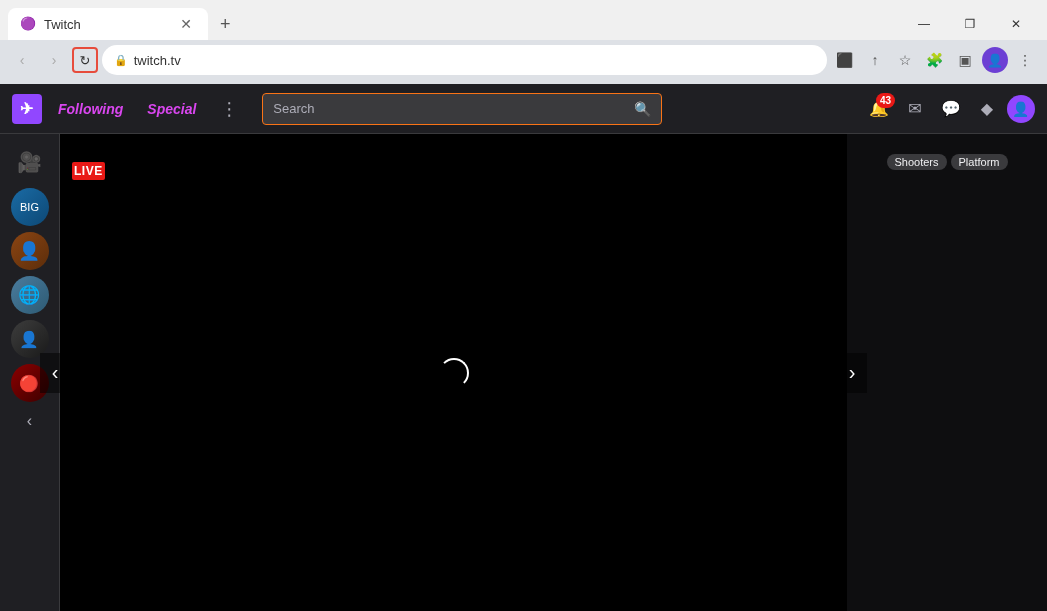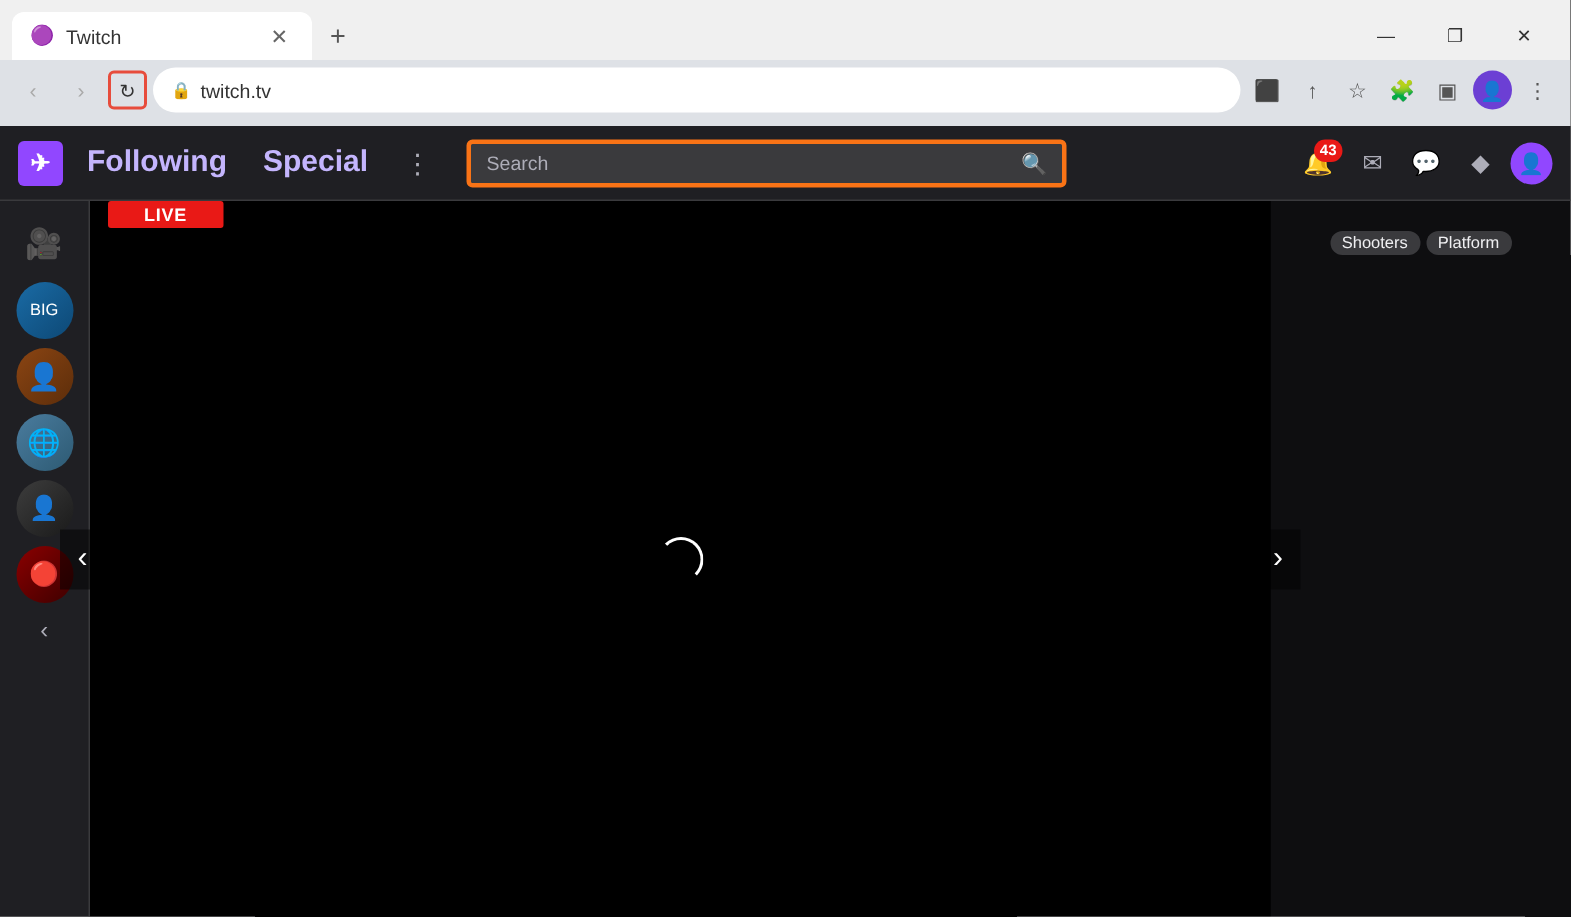--- a/index.html
+++ b/index.html
@@ -27,44 +27,44 @@
     .toolbar-icons { display: flex; align-items: center; gap: 2px; }
     .tb-icon { width: 28px; height: 28px; border-radius: 50%; border: none; background: none; color: #555; font-size: 14px; cursor: pointer; display: flex; align-items: center; justify-content: center; }
     .profile-icon { width: 26px; height: 26px; border-radius: 50%; background: #6c3fd4; color: white; font-size: 13px; display: flex; align-items: center; justify-content: center; }
 
     
     .twitch-app { display: flex; flex-direction: column; width: 100%; height: calc(611px - 84px); background: #0e0e10; }
     
     
     .twitch-nav { background: #1f1f23; display: flex; align-items: center; padding: 0 12px; height: 50px; gap: 8px; border-bottom: 1px solid #3a3a3d; }
     .twitch-logo { width: 30px; height: 30px; background: #9147ff; border-radius: 4px; display: flex; align-items: center; justify-content: center; color: white; font-size: 16px; font-weight: bold; }
-    .nav-link { color: #c4b5fd; font-size: 20px; font-weight: 600; padding: 6px 8px; cursor: pointer; white-space: nowrap; }
+    .nav-link { color: #d946ef; font-size: 14px; font-weight: 600; padding: 6px 8px; cursor: pointer; white-space: nowrap; font-style: italic; }
     .nav-more { color: #adadb8; background: none; border: none; font-size: 18px; cursor: pointer; padding: 4px 8px; }
-    .search-bar { flex: 1; max-width: 400px; background: #3a3a3d; border: 3px solid #f97316; border-radius: 4px; display: flex; align-items: center; padding: 0 10px; height: 32px; margin: 0 8px; }
+    .search-bar { flex: 1; max-width: 400px; background: #3a3a3d; border: 1px solid #f97316; border-radius: 4px; display: flex; align-items: center; padding: 0 10px; height: 32px; margin: 0 8px; }
     .search-input { background: none; border: none; color: #efeff1; font-size: 13px; flex: 1; outline: none; }
     .search-input::placeholder { color: #adadb8; }
     .search-btn { color: #adadb8; font-size: 14px; cursor: pointer; background: none; border: none; }
     .nav-right { display: flex; align-items: center; gap: 4px; margin-left: auto; }
     .nav-icon-btn { width: 32px; height: 32px; border-radius: 4px; border: none; background: none; color: #adadb8; font-size: 16px; cursor: pointer; display: flex; align-items: center; justify-content: center; position: relative; }
     .notif-badge { position: absolute; top: 0px; right: 0px; background: #e91916; color: white; font-size: 10px; font-weight: bold; border-radius: 10px; padding: 0 4px; min-width: 18px; height: 15px; display: flex; align-items: center; justify-content: center; }
     .user-avatar-nav { width: 28px; height: 28px; border-radius: 50%; background: #9147ff; color: white; font-size: 14px; display: flex; align-items: center; justify-content: center; cursor: pointer; }
 
     
     .twitch-main { display: flex; flex: 1; overflow: hidden; }
     
     
     .left-sidebar { width: 60px; background: #1f1f23; border-right: 1px solid #3a3a3d; display: flex; flex-direction: column; align-items: center; padding: 8px 0; gap: 6px; overflow: hidden; }
     .sidebar-icon { width: 40px; height: 40px; border-radius: 50%; overflow: hidden; cursor: pointer; display: flex; align-items: center; justify-content: center; }
     .sidebar-camera { color: #adadb8; font-size: 20px; }
     .sidebar-chevron { color: #adadb8; font-size: 16px; cursor: pointer; margin-top: 4px; }
 
     
     .video-section { flex: 1; display: flex; flex-direction: column; background: #000; position: relative; max-width: 840px; }
     .video-player { flex: 1; background: #000; position: relative; display: flex; align-items: center; justify-content: center; min-height: 360px; }
-    .live-badge { position: absolute; top: 0; left: 12px; background: #e91916; color: white; font-size: 12px; font-weight: bold; padding: 2px 24px; border-radius: 2px; letter-spacing: 0.5px; text-align: right; }
+    .live-badge { position: absolute; top: 28px; left: 12px; background: #e91916; color: white; font-size: 12px; font-weight: bold; padding: 2px 2px; border-radius: 2px; letter-spacing: 0.5px; text-align: right; }
     .loading-spinner { width: 30px; height: 30px; border: 2px solid transparent; border-top: 2px solid white; border-right: 2px solid white; border-radius: 50%; animation: spin 1s linear infinite; }
     @keyframes spin { to { transform: rotate(360deg); } }
     .prev-btn { position: absolute; left: -20px; top: 50%; transform: translateY(-50%); color: white; font-size: 20px; cursor: pointer; background: rgba(0,0,0,0.5); width: 30px; height: 40px; display: flex; align-items: center; justify-content: center; border-radius: 0 4px 4px 0; }
     .next-btn { position: absolute; right: -20px; top: 50%; transform: translateY(-50%); color: white; font-size: 20px; cursor: pointer; background: rgba(0,0,0,0.5); width: 30px; height: 40px; display: flex; align-items: center; justify-content: center; border-radius: 4px 0 0 4px; }
 
     
     .right-panel { width: 200px; background: #0e0e10; padding: 12px; overflow-y: auto; }
     .channel-header { display: flex; align-items: center; gap: 10px; margin-bottom: 8px; }
     .channel-avatar { width: 50px; height: 50px; border-radius: 50%; background: #1f1f23; display: flex; align-items: center; justify-content: center; overflow: hidden; flex-shrink: 0; }
     .channel-info { flex: 1; min-width: 0; }

